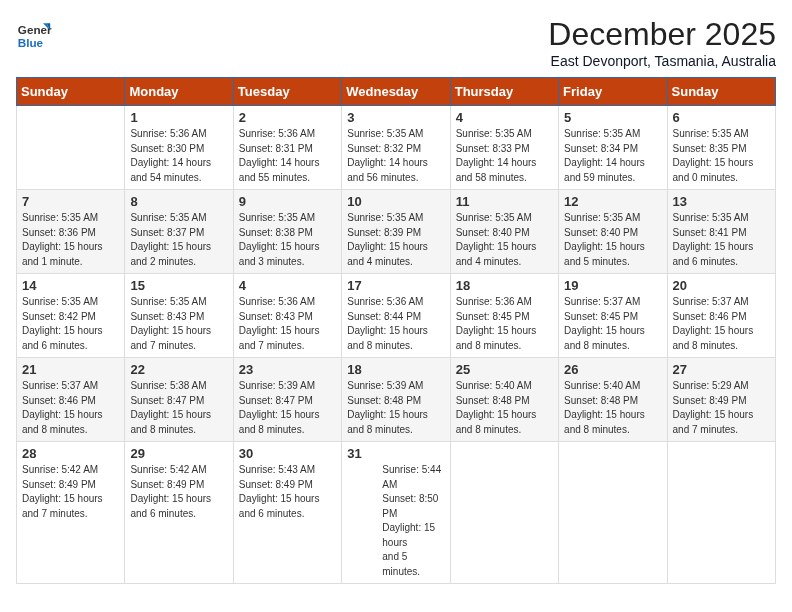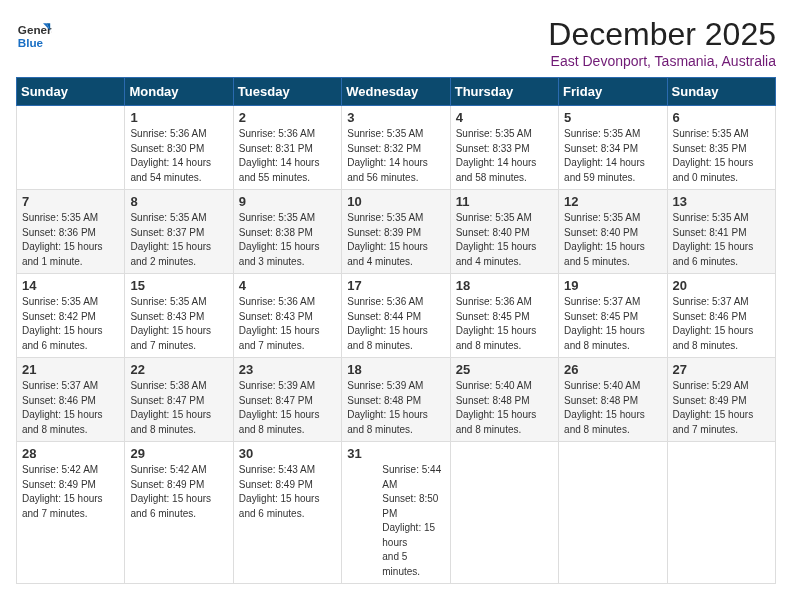--- a/index.html
+++ b/index.html
@@ -29,29 +29,29 @@
       text-align: right;
     }
     .month-title {
       font-size: 32px;
       font-weight: normal;
       color: #222;
       text-align: center;
     }
     .location {
       font-size: 14px;
-      color: #701a75;
+      color: #0f172a;
     }
     .calendar {
       width: 100%;
       border-collapse: collapse;
       border: 1px solid #ccc;
     }
     .calendar th {
-      background-color: #0c4a6e;
+      background-color: #c2410c;
       color: #fff;
       font-size: 13px;
       font-weight: bold;
       padding: 6px 4px;
       text-align: left;
       border: 1px solid #2a6aaf;
     }
     .calendar td {
       vertical-align: top;
       border: 1px solid #ddd;

